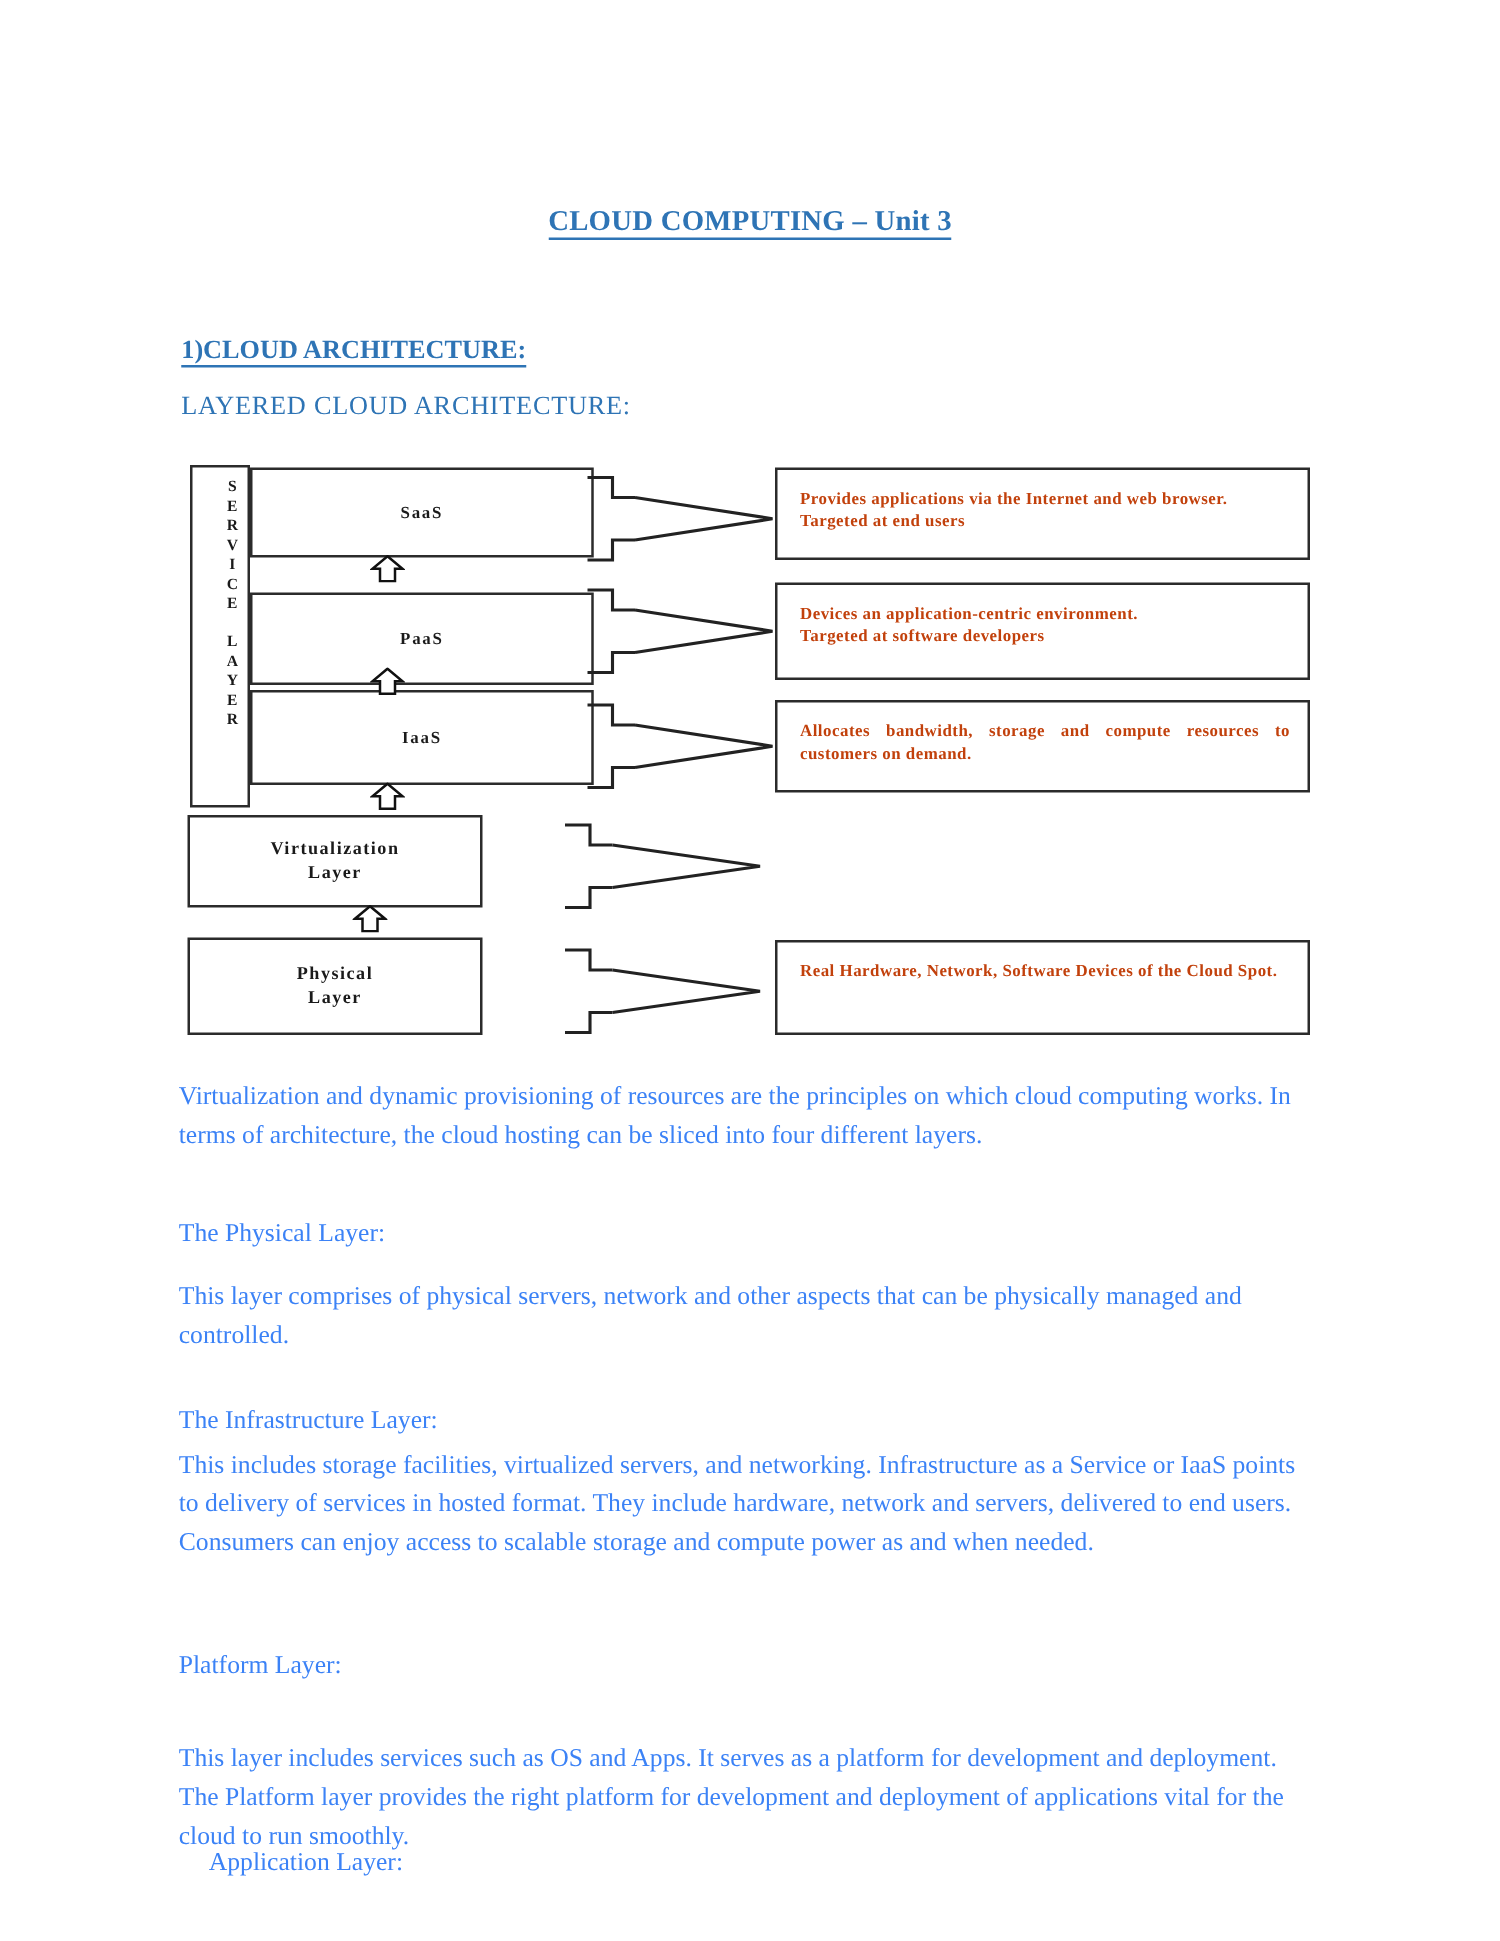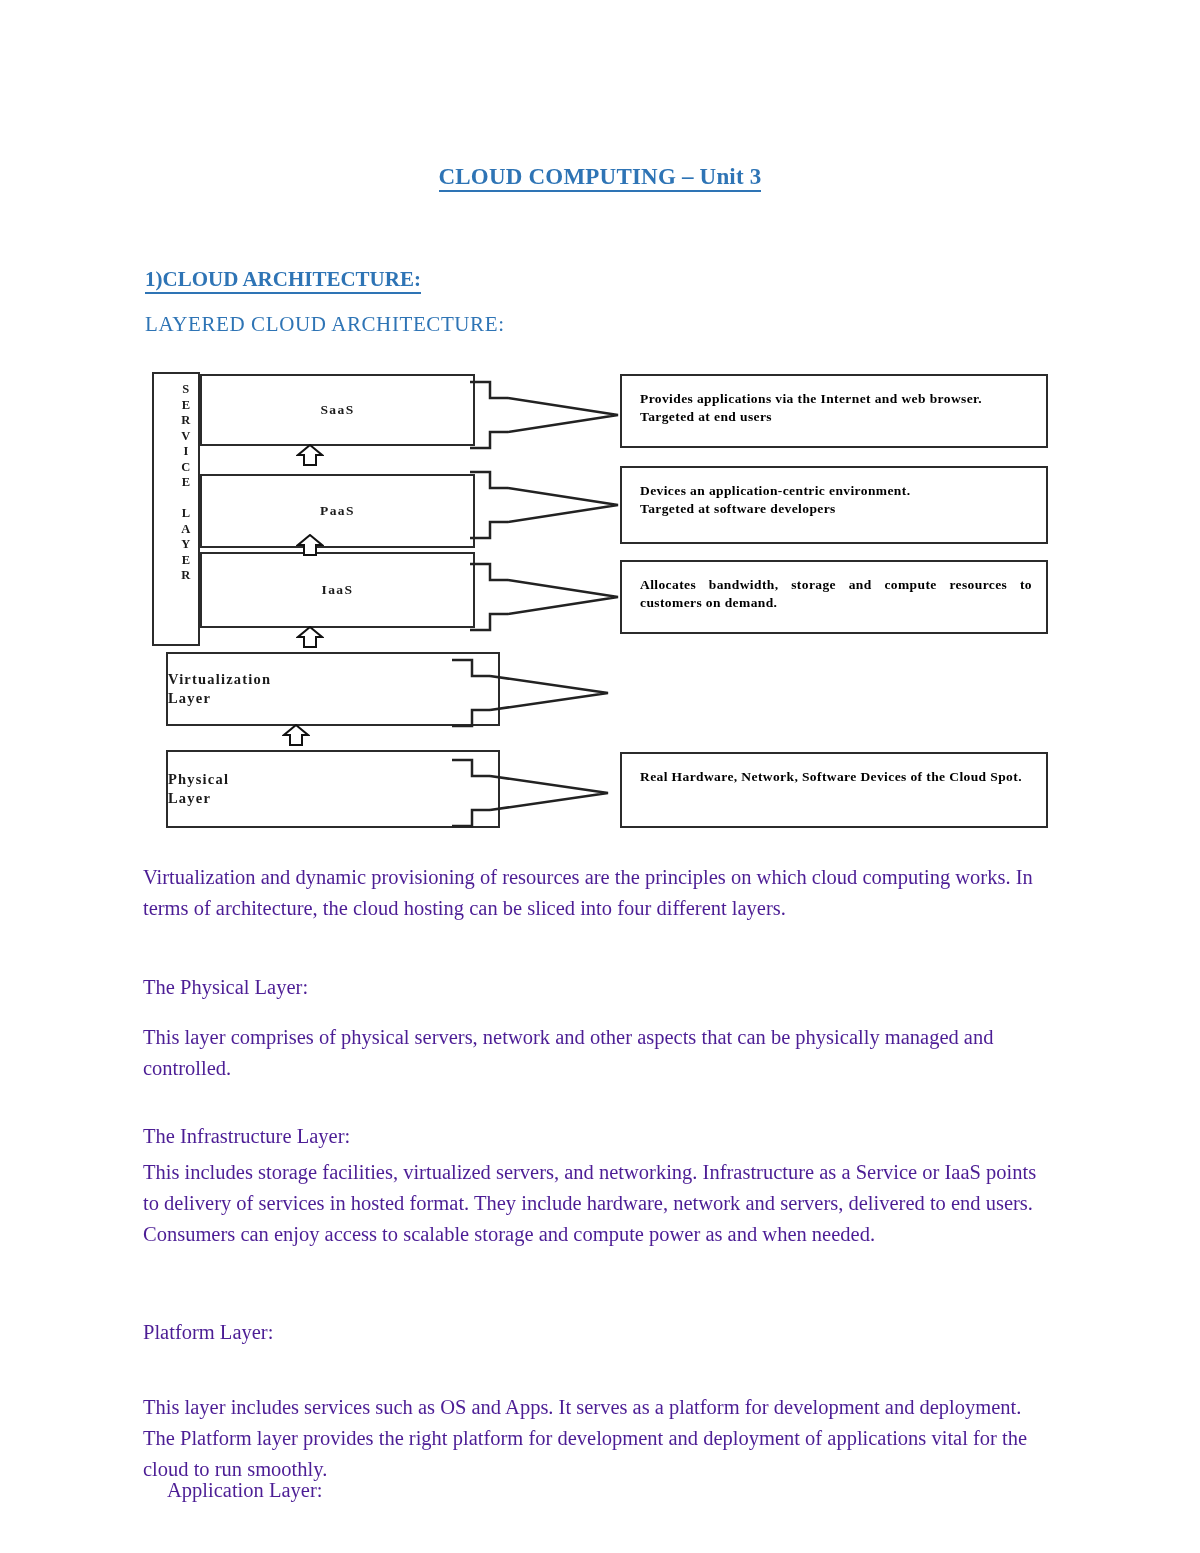--- a/index.html
+++ b/index.html
@@ -122,23 +122,23 @@
     font-size: 13.5px;
     letter-spacing: 1.4px;
     color: #1a1a1a;
   }
   #tier-saas { top: 4px;   height: 72px; }
   #tier-paas { top: 92px;  height: 74px; margin-top: 12px; }
   #tier-iaas { top: 182px; height: 76px; }
 
   
   .wide-layer {
-    left: 16px;
-    width: 334px;
-    text-align: left;
+    left: 0;
+    width: 236px;
+    text-align: center;
   }
   .wide-layer .tier-label {
     position: absolute;
     left: 0;
     width: 100%;
     top: 50%;
     transform: translateY(-50%);
     font-family: "Liberation Serif", serif;
     font-weight: bold;
     font-size: 14.5px;
@@ -162,21 +162,21 @@
   .desc-text {
     position: absolute;
     left: 18px;
     right: 14px;
     top: 14px;
     font-family: "Liberation Serif", serif;
     font-weight: bold;
     font-size: 13.5px;
     line-height: 17.5px;
     letter-spacing: 0.4px;
-    color: #000000;
+    color: #c2410c;
     text-align: justify;
     white-space: pre-line;
   }
   #desc-saas { top: 4px;   height: 74px; }
   #desc-paas { top: 96px;  height: 78px; }
   #desc-iaas { top: 190px; height: 74px; }
   #desc-virt { top: 282px; height: 76px; }
   #desc-phys { top: 382px; height: 76px; }
 
   
@@ -203,21 +203,21 @@
   #wedge-phys { left: 300px; top: 384px; }
 
   
   .body-text {
     position: absolute;
     left: 143px;
     width: 912px;
     font-family: "Liberation Serif", serif;
     font-size: 20.5px;
     line-height: 31px;
-    color: #4c1d95;
+    color: #3b82f6;
     text-align: left;
     white-space: pre-line;
   }
   #p-intro      { top: 862px; }
   #p-phys-h     { top: 972px; }
   #p-phys-body  { top: 1022px; }
   #p-infra-h    { top: 1104px; margin-top: 17px; }
   #p-infra-body { top: 1157px; }
   #p-plat-h     { top: 1317px; }
   #p-plat-body  { top: 1346px; margin-top: 46px; }

